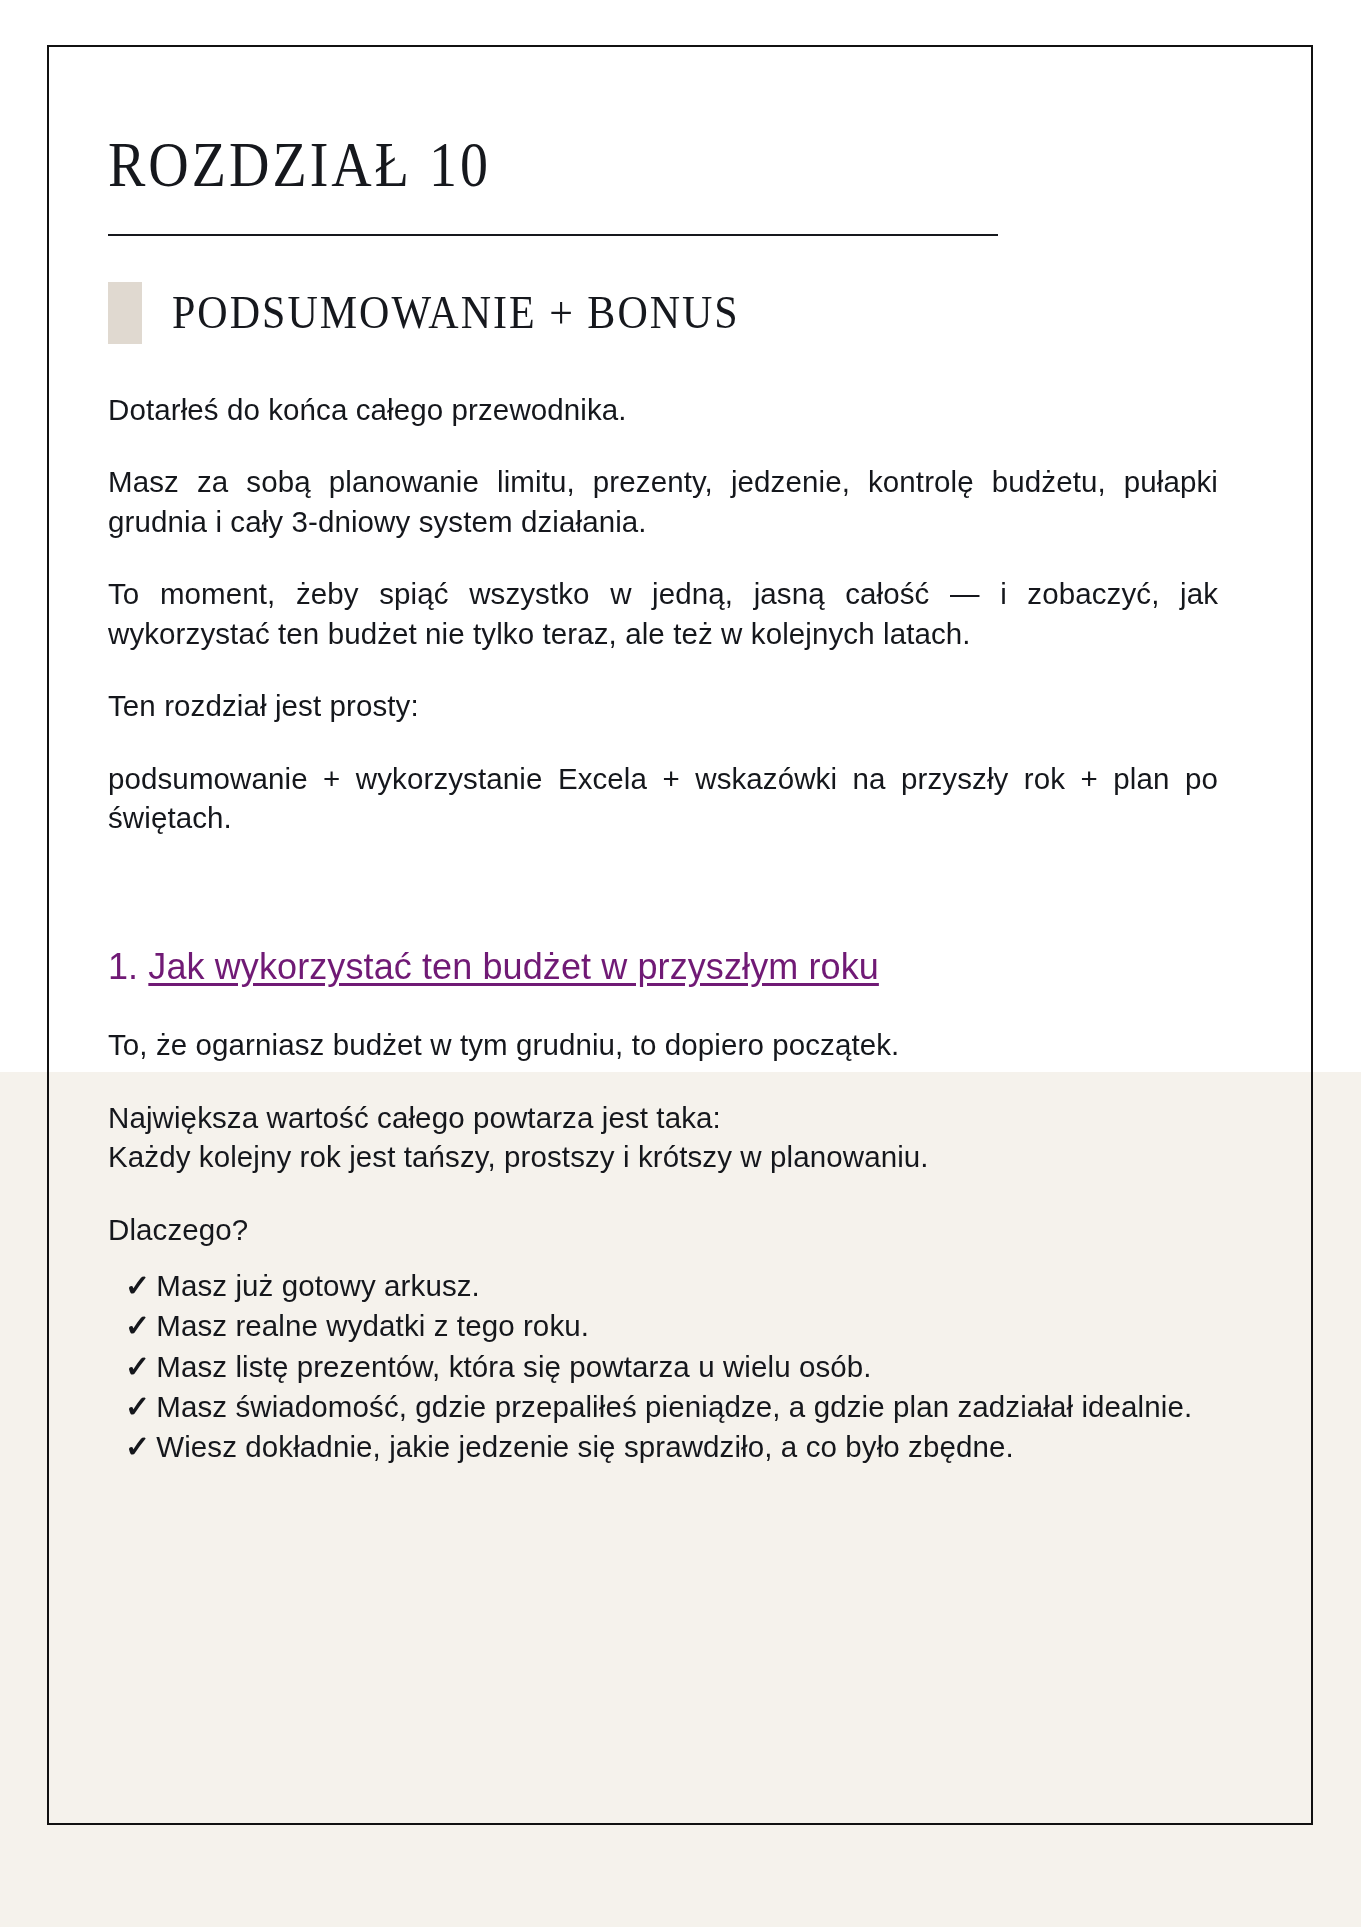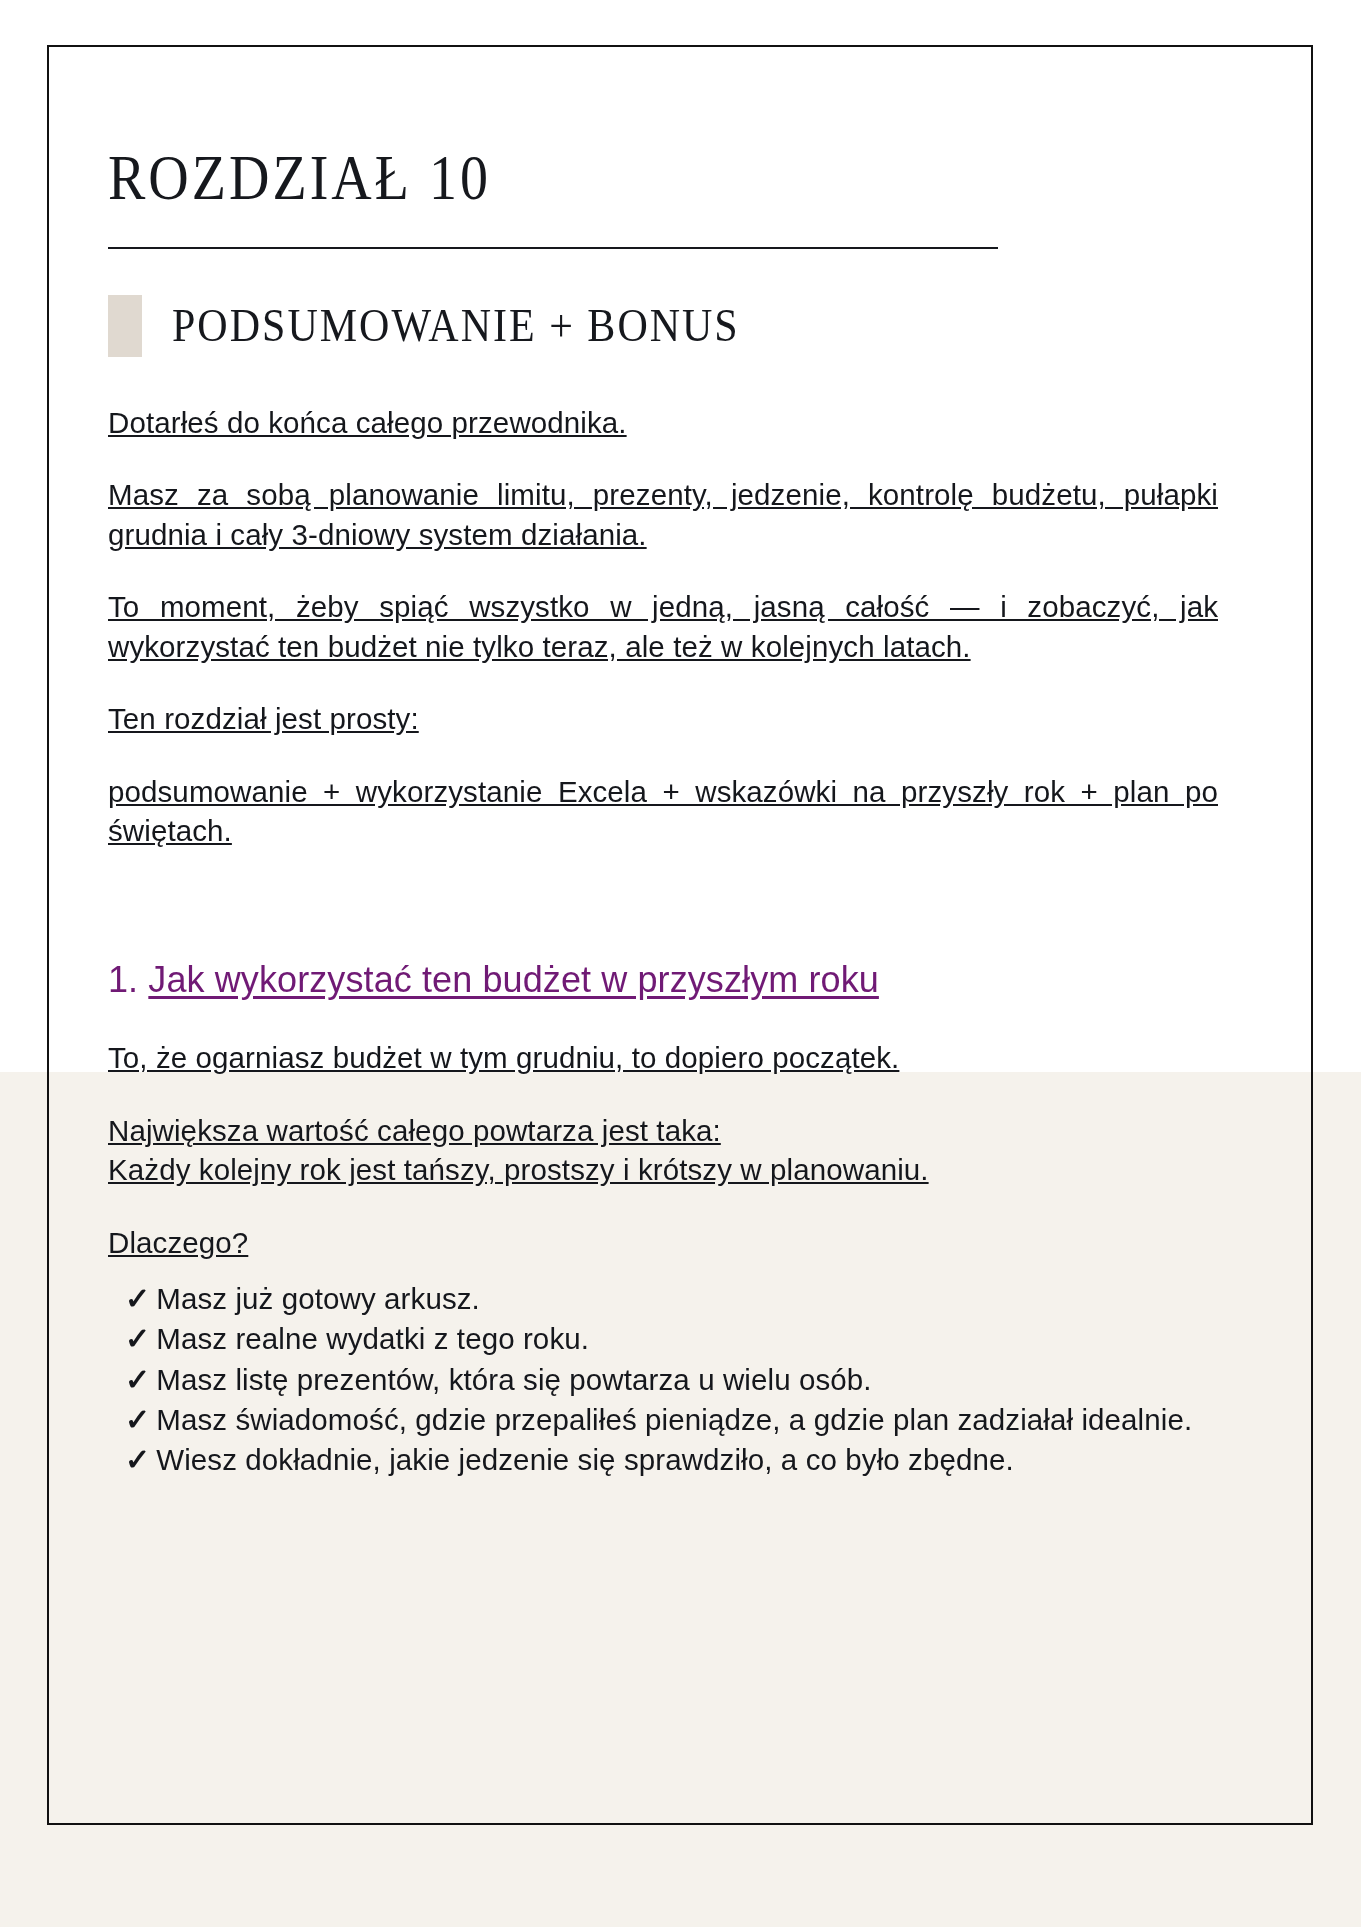--- a/index.html
+++ b/index.html
@@ -43,21 +43,21 @@
     height: 1780px;
     border: 2px solid #111111;
     box-sizing: border-box;
     pointer-events: none;
   }
 
   
   .content {
     position: absolute;
     left: 108px;
-    top: 58px;
+    top: 45px;
     width: 1110px;
     box-sizing: border-box;
   }
 
   .chapter-title {
     font-family: "Liberation Serif", serif;
     font-weight: 400;
     font-size: 56px;
     letter-spacing: 3px;
     color: #16181d;
@@ -105,21 +105,20 @@
     margin-top: 46px;
   }
   .p {
     font-size: 29.5px;
     line-height: 1.34;
     color: #15171c;
     margin: 0 0 33px 0;
     text-align: justify;
     text-justify: inter-word;
     letter-spacing: 0.1px;
-    text-decoration: underline;
   }
   .p.left { text-align: left; }
   .p.tight { margin-bottom: 0; }
 
   
   .subhead {
     font-size: 36px;
     line-height: 1.34;
     color: #701a75;
     margin: 0 0 34px 0;

